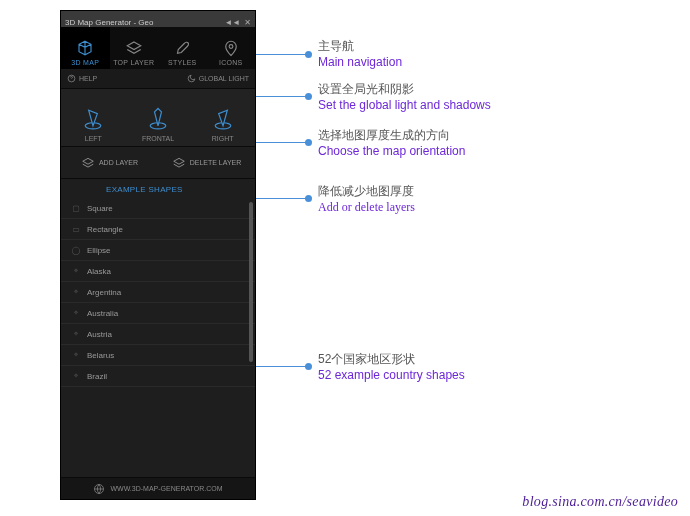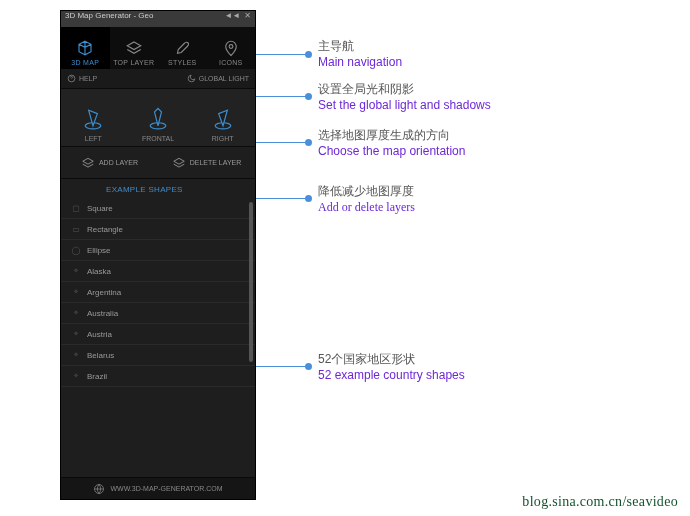--- a/index.html
+++ b/index.html
@@ -19,21 +19,21 @@
     height: 490px;
     background: #1e1e1e;
     border: 1px solid #000;
     display: flex;
     flex-direction: column;
   }
   .titlebar {
     height: 16px;
     background: #3a3a3a;
     display: flex;
-    align-items: flex-start;
+    align-items: flex-end;
     padding: 0 4px;
     font-size: 8px;
     color: #ccc;
   }
   .titlebar .title { flex: 1; }
   .titlebar .ctrl { margin-left: 4px; color: #aaa; font-size: 8px; }
   .tabs {
     display: flex;
     background: #0d0d0d;
     height: 42px;
@@ -169,22 +169,23 @@
     right:-4px; top:-3px;
     width:7px; height:7px;
     border-radius:50%;
     background:#4a90d9;
   }
   .watermark {
     position:absolute;
     right:12px;
     bottom:6px;
     font-family: Georgia, serif;
+    font-style: italic;
     font-size:14px;
-    color:#14532d;
+    color:#4c1d95;
     letter-spacing:0.3px;
   }
 </style>
 </head>
 <body>
 
 <div class="panel">
   <div class="titlebar">
     <span class="title">3D Map Generator - Geo</span>
     <span class="ctrl">◄◄</span>

